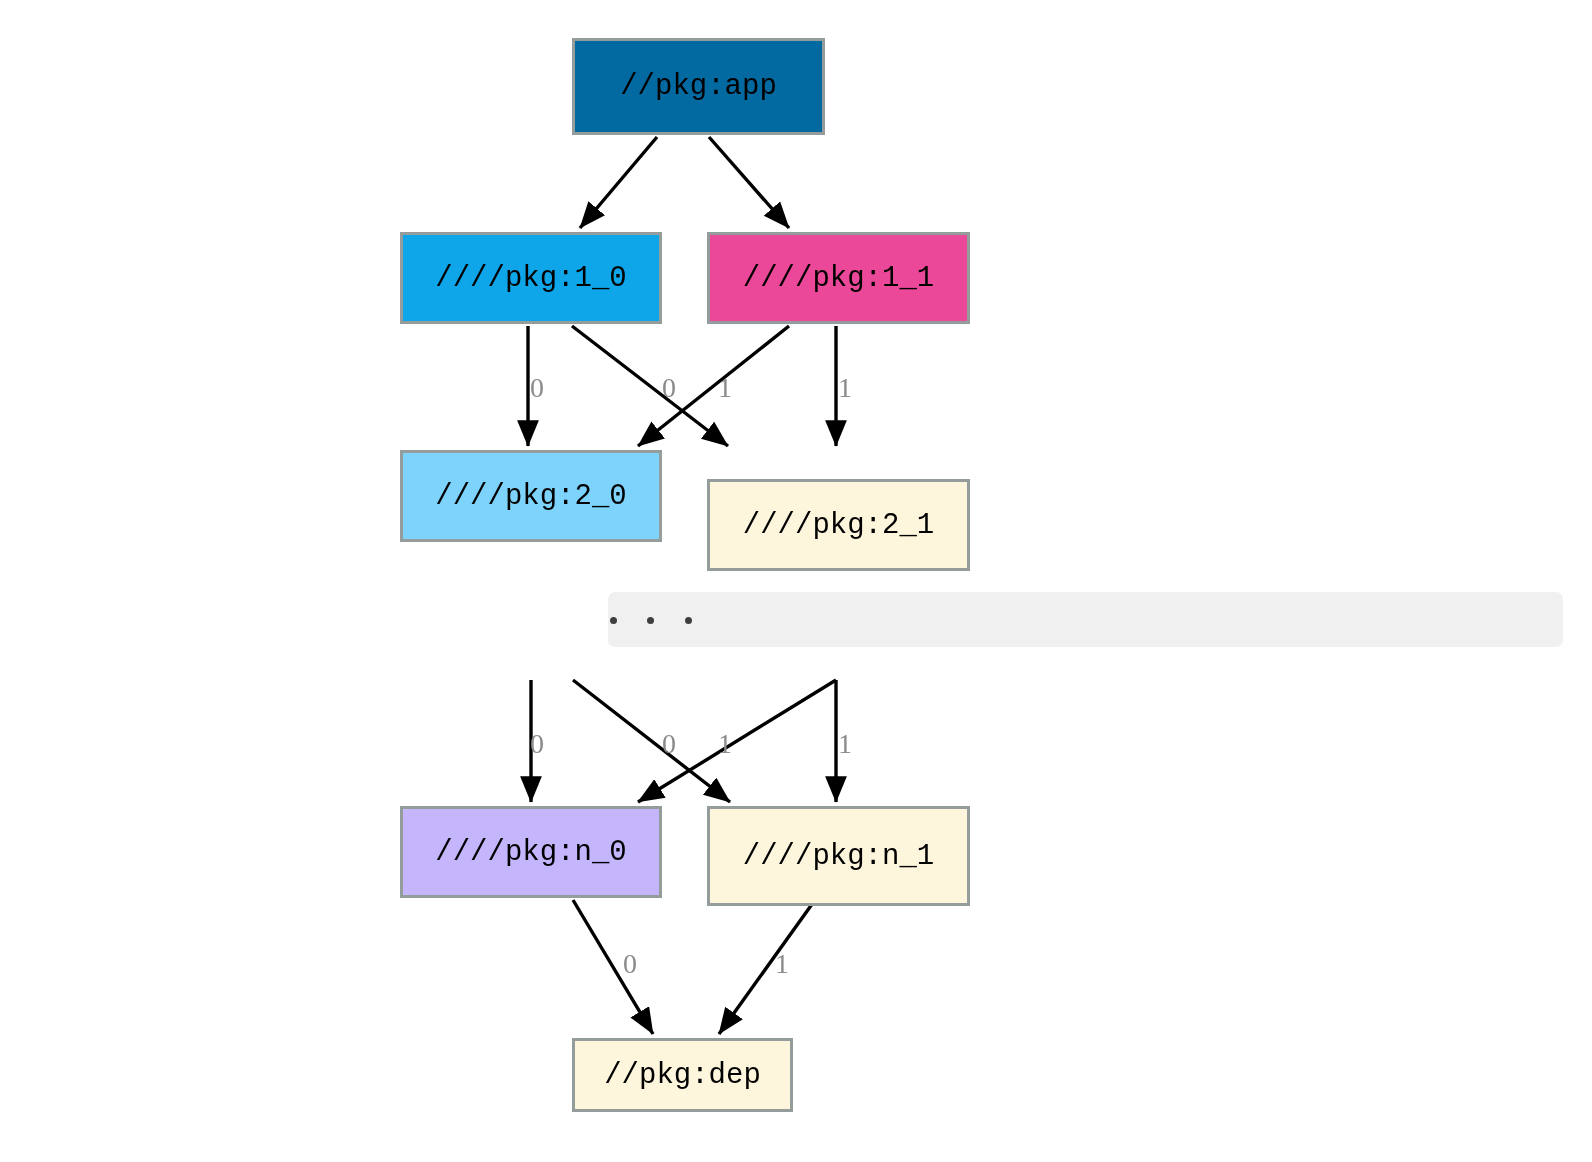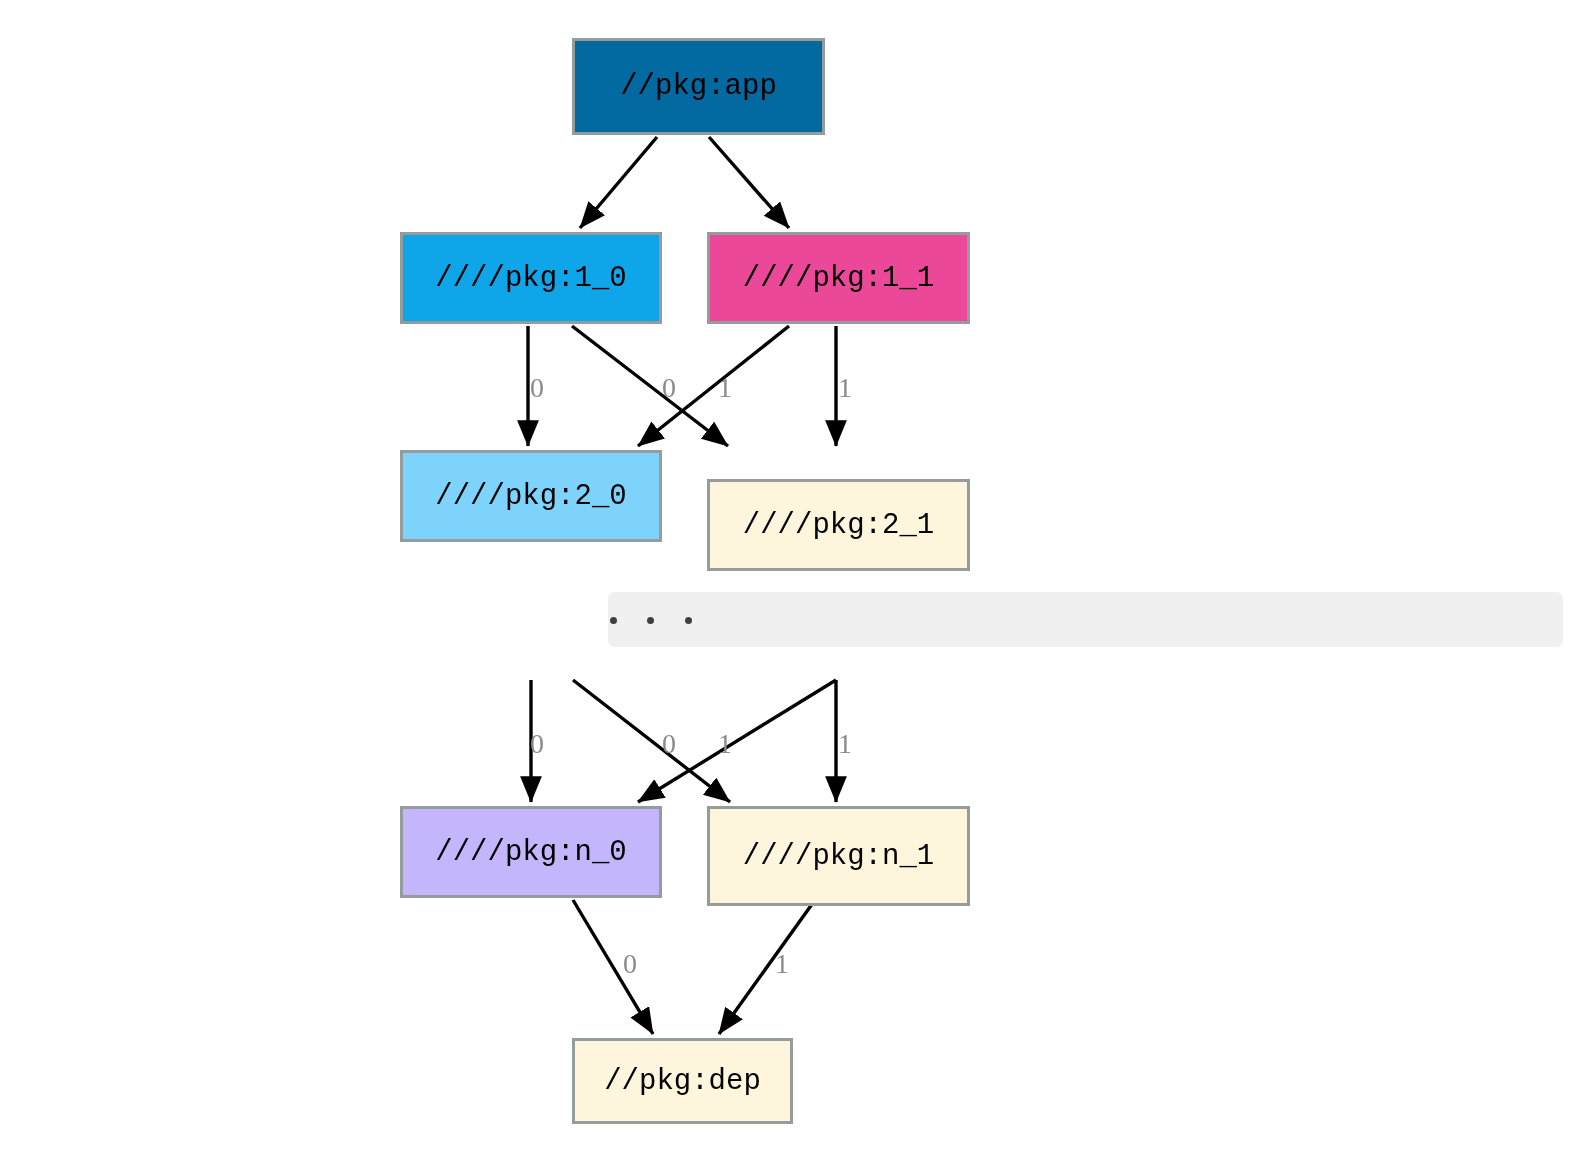--- a/index.html
+++ b/index.html
@@ -111,21 +111,21 @@
       </div>
       <div class="node-box" style="left: 707px; top: 450px; width: 263px; height: 92px; background: rgb(253, 246, 221); border-color: rgb(148, 156, 156); margin-top: 29px;">
         <span>////pkg:2_1</span>
       </div>
       <div class="node-box" style="left: 400px; top: 806px; width: 262px; height: 92px; background: #c4b5fd; border-color: rgb(148, 156, 156);">
         <span>////pkg:n_0</span>
       </div>
       <div class="node-box" style="left: 707px; top: 806px; width: 263px; height: 100px; background: rgb(253, 246, 221); border-color: rgb(148, 156, 156);">
         <span>////pkg:n_1</span>
       </div>
-      <div class="node-box" style="left: 572px; top: 1038px; width: 221px; height: 86px; background: rgb(253, 246, 221); border-color: rgb(148, 156, 156);">
+      <div class="node-box" style="left: 572px; top: 1038px; width: 221px; height: 74px; background: rgb(253, 246, 221); border-color: rgb(148, 156, 156);">
         <span>//pkg:dep</span>
       </div>
     </div>
   <div id="labels-layer">
       <div class="edge-label" style="left: 530px; top: 374px; color: rgb(139, 139, 139);">0</div>
       <div class="edge-label" style="left: 718px; top: 374px; color: rgb(139, 139, 139);">1</div>
       <div class="edge-label" style="left: 662px; top: 374px; color: rgb(139, 139, 139);">0</div>
       <div class="edge-label" style="left: 838px; top: 374px; color: rgb(139, 139, 139);">1</div>
       <div class="edge-label" style="left: 530px; top: 730px; color: rgb(139, 139, 139);">0</div>
       <div class="edge-label" style="left: 718px; top: 730px; color: rgb(139, 139, 139);">1</div>

